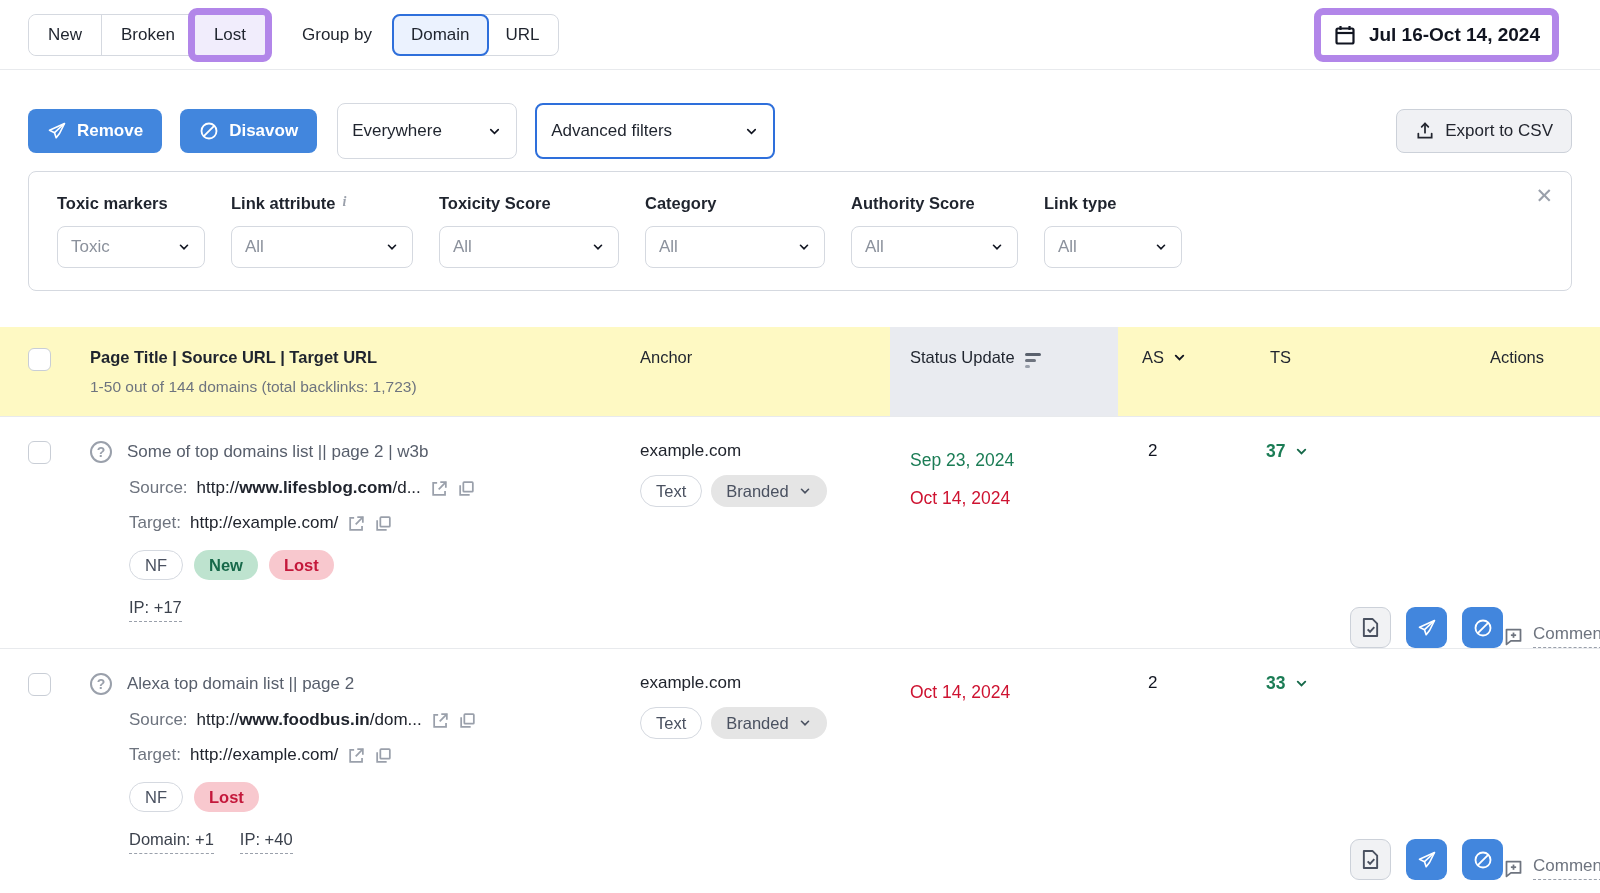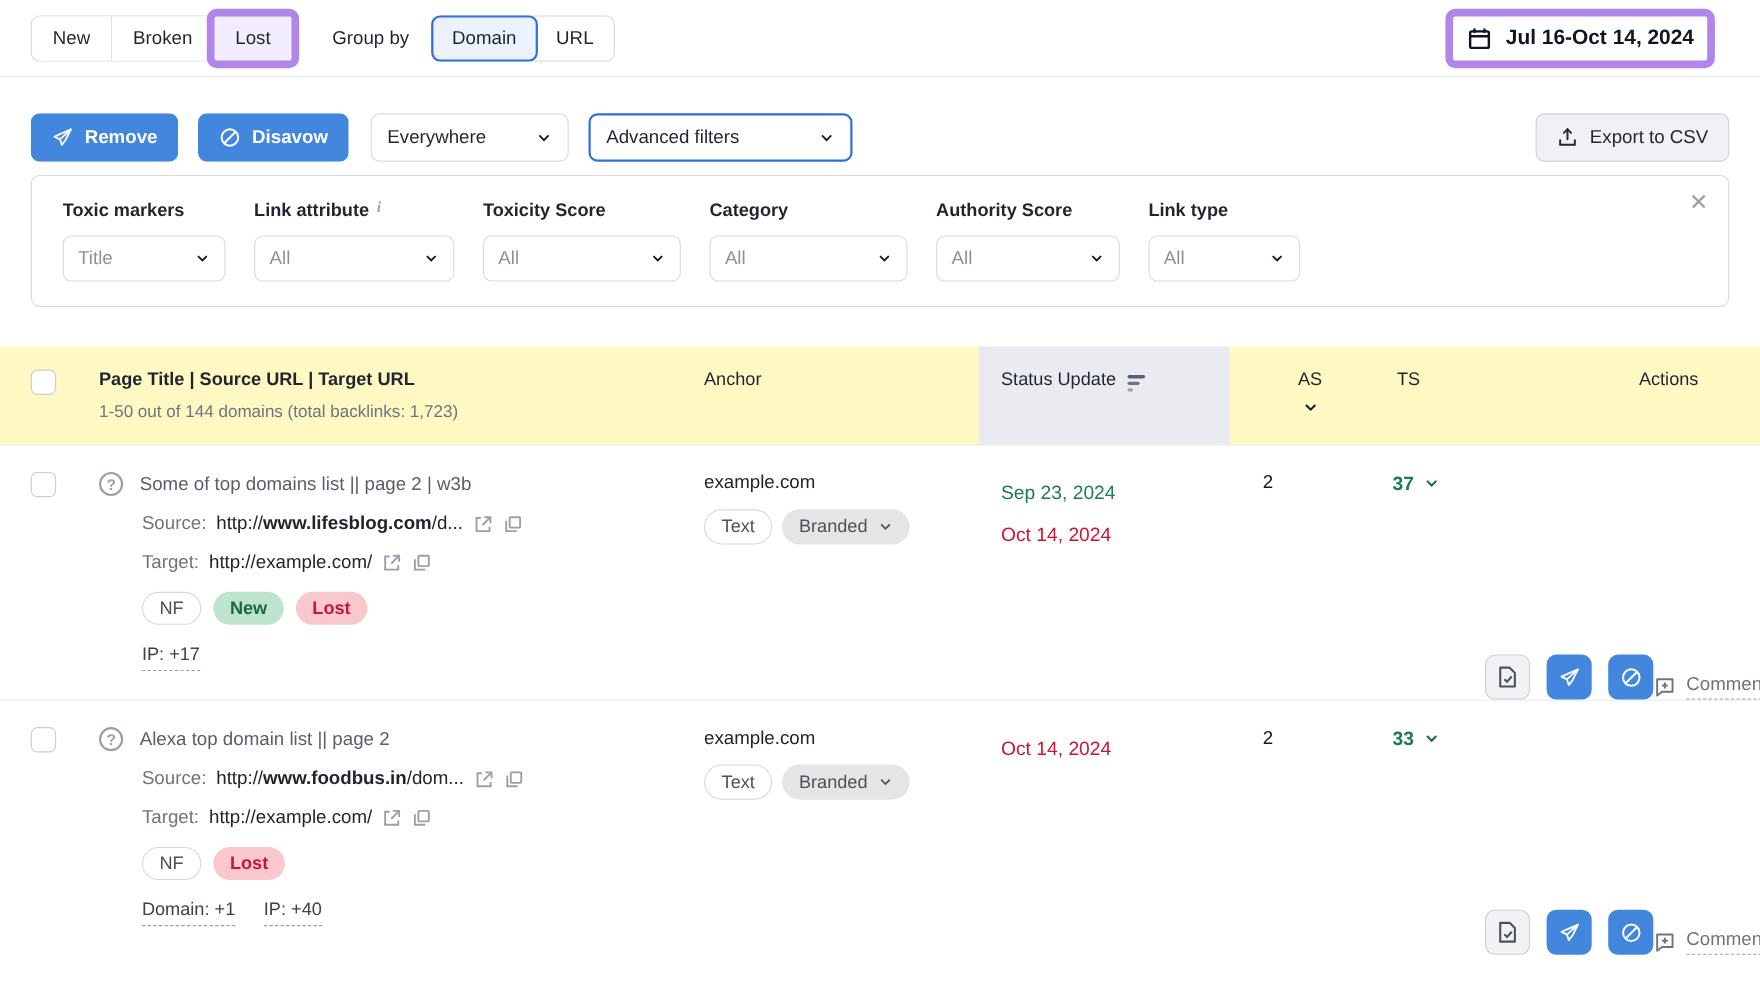--- a/index.html
+++ b/index.html
@@ -25,21 +25,21 @@
     outline:7px solid #b286e9; border-radius:2px; }
   .date-box .dtxt { font-size:19px; font-weight:bold; color:#111521; white-space:nowrap; }
 
   
   .toolbar { display:flex; align-items:center; padding:0 28px; margin-top:33px; gap:18px; }
   .btn { display:inline-flex; align-items:center; gap:10px; height:44px; padding:0 18px;
     border-radius:8px; font-size:17px; cursor:pointer; border:1px solid transparent; white-space:nowrap; }
   .btn-gray { background:#f0f1f4; border-color:#ccd1d9; color:#23262f; }
   .btn-blue { background:#4286dd; color:#fff; font-weight:bold; }
   .select-like { display:inline-flex; align-items:center; justify-content:space-between; gap:10px;
-    height:44px; padding:0 14px; border:1px solid #d5d9e0; border-radius:8px; background:#fff;
+    height:56px; padding:0 14px; border:1px solid #d5d9e0; border-radius:8px; background:#fff;
     font-size:17px; color:#1f242e; cursor:pointer; }
   .scope { width:180px; margin-left:2px; }
   .searchbox { display:flex; align-items:center; gap:10px; height:44px; width:296px;
     border:1px solid #d5d9e0; border-radius:8px; background:#fff; padding:0 12px; margin-left:-8px; }
   .searchbox input { border:none; outline:none; font-size:17px; width:100%; color:#20242d;
     font-family:"Liberation Sans","DejaVu Sans",sans-serif; }
   .searchbox input::placeholder { color:#9aa0ab; }
   .adv { border:2px solid #2e6fdb; width:240px; }
   .export { margin-left:auto; }
 
@@ -57,21 +57,21 @@
   .grid { display:grid; grid-template-columns:76px 564px 250px 228px 122px 110px 1fr; }
   .thead { background:#fef9c3; margin-top:36px; min-height:90px; border-bottom:1px solid #e8eaed; }
   .thead .cell { padding-top:21px; font-size:16.5px; color:#1f242e; }
   .cell-check { padding:21px 0 0 28px; }
   .checkbox { width:23px; height:23px; border:1px solid #c9ced6; border-radius:6px; background:#fff; cursor:pointer; }
   .th-main { padding-left:14px; }
   .th-main .sub { margin-top:11px; font-size:15.5px; color:#6e747f; font-weight:normal; }
   .th-main .ttl { font-weight:bold; }
   .th-status { background:#e9ebf0; padding-left:20px; display:flex; align-items:flex-start; gap:10px; }
   .th-as { padding-left:24px; display:flex; gap:8px; align-items:center; align-self:start; margin-top:21px;}
-  .thead .th-as { padding-top:0;flex-direction:column; }
+  .thead .th-as { padding-top:0; }
   .th-ts { padding-left:30px; }
   .th-actions { text-align:right; padding-right:56px; }
   .sort-icon { display:inline-flex; flex-direction:column; gap:3px; margin-top:5px; }
   .sort-icon i { display:block; height:3px; border-radius:2px; background:#6e747f; }
   .sort-icon i:nth-child(1){ width:16px; background:#5a616d;}
   .sort-icon i:nth-child(2){ width:11px;}
   .sort-icon i:nth-child(3){ width:5px; background:#9aa0ab;}
 
   .trow { border-bottom:1px solid #e8eaed; padding:0; }
   .trow .cell { padding-top:24px; }
@@ -195,21 +195,21 @@
     </span>
     <span>Export to CSV</span>
   </div>
 </div>
 
 <div class="panel">
   <div class="panel-close">✕</div>
   <div class="fgroup" style="width:148px;">
     <div class="flabel">Toxic markers</div>
     <div class="fsel">
-      <span>Title</span>
+      <span>Toxic</span>
       <span>
           <svg width="14" height="14" viewBox="0 0 24 24" fill="none" stroke="#111521" stroke-width="2.8" stroke-linecap="round">
             <path d="M6 9l6 6 6-6"></path>
           </svg>
         </span>
     </div>
   </div>
   <div class="fgroup" style="width:182px;">
     <div class="flabel">
         <span>Link attribute</span>

